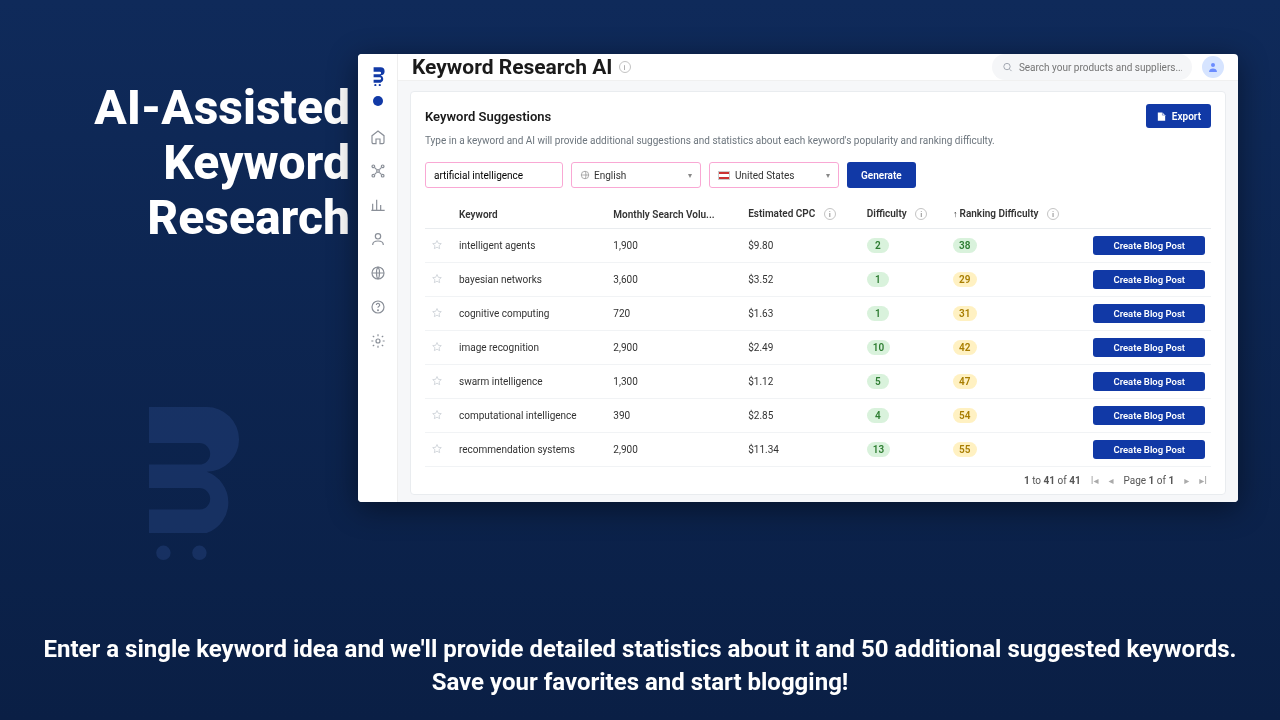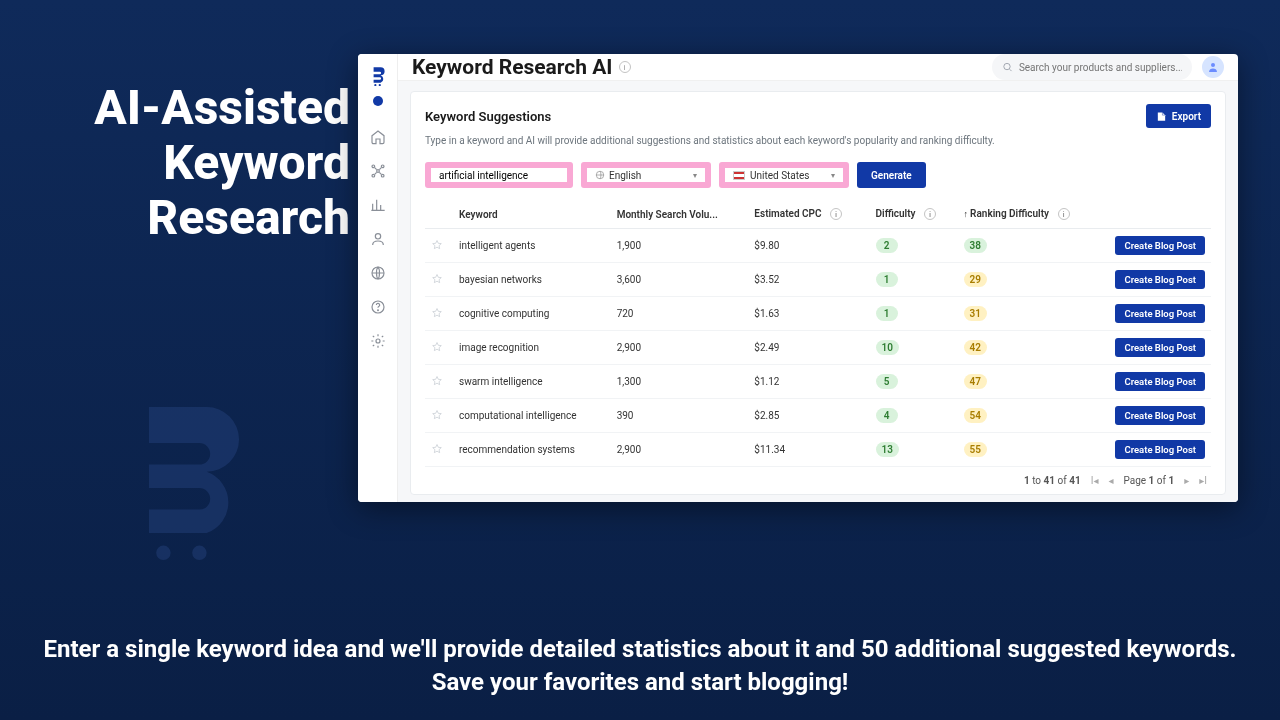--- a/index.html
+++ b/index.html
@@ -25,36 +25,36 @@
   .avatar{width:22px;height:22px;border-radius:50%;background:#d6e4ff;display:flex;align-items:center;justify-content:center;}
   .avatar svg{width:12px;height:12px;fill:#6b8cff;}
   .content{flex:1;background:#f6f7f9;padding:10px 12px;}
   .card{background:#fff;border:1px solid #e9ecef;border-radius:4px;padding:12px 14px 8px;}
   .card-head{display:flex;align-items:center;}
   .card-title{font-size:13px;font-weight:600;color:#1a1a1a;}
   .export-btn{margin-left:auto;background:#1139a6;color:#fff;border:0;border-radius:3px;height:24px;padding:0 10px;font-size:10px;font-weight:600;display:flex;align-items:center;gap:5px;cursor:pointer;}
   .export-btn svg{width:11px;height:11px;fill:#fff;}
   .card-sub{font-size:10px;color:#6c757d;margin-top:6px;line-height:1.4;}
   .controls{display:flex;gap:8px;margin-top:14px;flex-wrap:wrap;}
-  .ctrl{height:26px;border:6px solid #f9a8d4;border-radius:3px;background:#fff;font-size:10px;color:#333;display:flex;align-items:center;padding:0 8px;}
+  .ctrl{height:26px;border:1px solid #f9a8d4;border-radius:3px;background:#fff;font-size:10px;color:#333;display:flex;align-items:center;padding:0 8px;}
   .ctrl input{border:0;outline:none;font-size:10px;width:120px;}
   .ctrl.sel{justify-content:space-between;gap:10px;min-width:130px;cursor:pointer;}
   .ctrl svg.globe{width:10px;height:10px;stroke:#888;fill:none;stroke-width:1.6;}
   .ctrl .caret{font-size:8px;color:#888;}
   .flag{width:12px;height:9px;display:inline-block;background:linear-gradient(#c33 0 33%,#fff 33% 66%,#c33 66% 100%);position:relative;border:1px solid #ccc;}
   .generate{background:#1139a6;color:#fff;border:0;border-radius:3px;height:26px;padding:0 14px;font-size:10px;font-weight:600;cursor:pointer;}
   table{width:100%;border-collapse:collapse;margin-top:12px;font-size:10px;color:#333;}
   thead th{text-align:left;font-weight:600;color:#333;padding:8px 6px;border-bottom:1px solid #e9ecef;white-space:nowrap;}
   thead th .info-dot{vertical-align:middle;}
   tbody td{padding:7px 6px;border-bottom:1px solid #f1f3f5;white-space:nowrap;}
   .star{width:12px;height:12px;stroke:#c7ccd3;fill:none;stroke-width:1.5;cursor:pointer;}
   .pill{display:inline-block;min-width:22px;text-align:center;padding:2px 6px;border-radius:10px;font-size:10px;font-weight:600;}
   .pill.green{background:#d9f2dc;color:#2e7d32;}
   .pill.yellow{background:#fff1c2;color:#a87d00;}
-  .row-btn{background:#1139a6;color:#fff;border:0;border-radius:3px;padding:4px 9px;font-size:9.5px;font-weight:600;cursor:pointer;}
+  .row-btn{background:#1139a6;color:#fff;border:0;border-radius:3px;padding:4px 20px;font-size:9.5px;font-weight:600;cursor:pointer;}
   .th-star{width:28px;}
   .th-action{width:110px;}
   .sort-arrow{font-size:9px;margin-right:2px;}
   .pager{display:flex;align-items:center;justify-content:flex-end;gap:10px;font-size:10px;color:#555;padding:8px 4px 0;}
   .pager .nav{color:#aaa;cursor:pointer;font-size:10px;}
 </style>
 </head>
 <body>
 
 <div class="hero-title">

